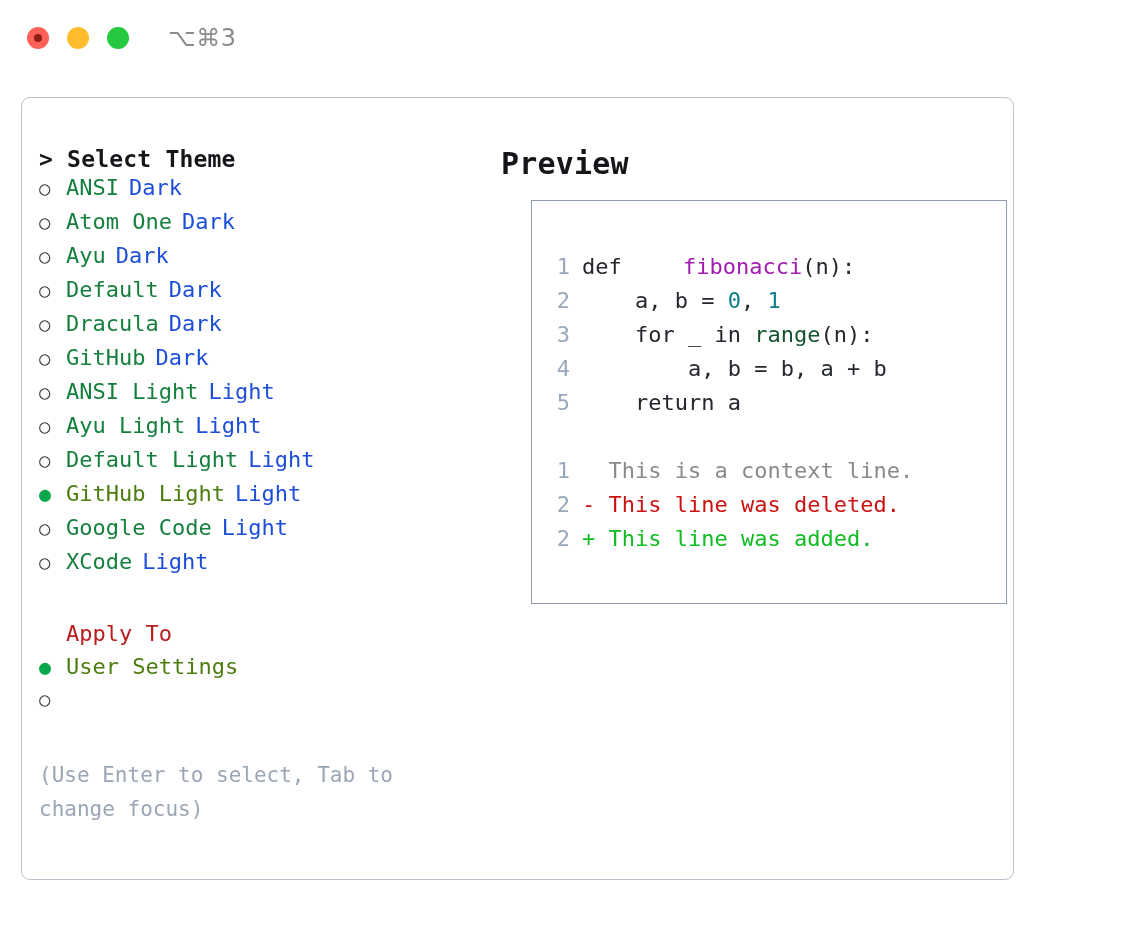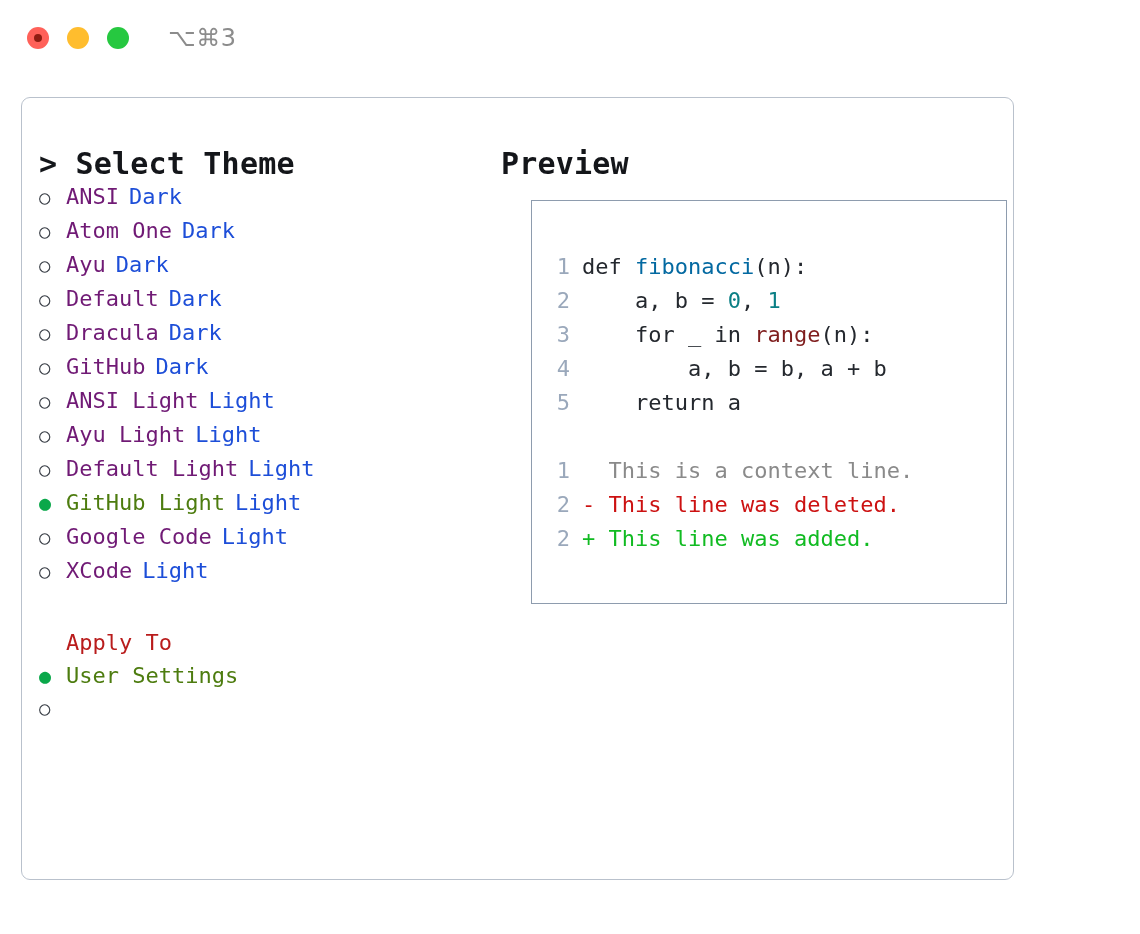--- a/index.html
+++ b/index.html
@@ -83,21 +83,21 @@
     width: 450px;
   }
   .pane-right {
     position: absolute;
     left: 479px; top: 48px;
     width: 500px;
   }
 
   
   .heading {
-    font-size: 30px;
+    font-size: 23px;
     font-weight: bold;
     color: #14161a;
     letter-spacing: 0.2px;
     white-space: pre;
   }
   .heading-preview {
     font-size: 30px;
     font-weight: bold;
     color: #14161a;
     letter-spacing: 0.2px;
@@ -113,21 +113,21 @@
     white-space: pre;
   }
   .bullet {
     display: inline-block;
     width: 27px;
     flex: 0 0 27px;
     color: #3a3f47;
     font-size: 19px;
   }
   .bullet.sel { color: #0aa84a; font-size: 20px; }
-  .row-label { color: #701a75; }
+  .row-label { color: #15803d; }
   .row.selected .row-label { color: #4d7c0f; }
   .row-badge {
     color: #1d4ed8;
     margin-left: 10px;
   }
 
   .section-gap { height: 34px; }
 
   .apply-heading {
     font-size: 22px;
@@ -166,23 +166,23 @@
   }
   .cline { display: block; height: 34px; }
   .lno {
     display: inline-block;
     width: 22px;
     text-align: right;
     color: #9aa8bb;
     margin-right: 12px;
   }
   .tok-plain { color: #24282e; }
-  .tok-fn    { color: #0369a1; }
+  .tok-fn    { color: #a21caf; margin-left: 48px; }
   .tok-num   { color: #0b7f85; }
-  .tok-builtin { color: #7f1d1d; }
+  .tok-builtin { color: #14532d; }
   .tok-ctx   { color: #8a8a8a; }
   .tok-del   { color: #cc1111; }
   .tok-add   { color: #11bb22; }
   .blank-line { display: block; height: 34px; }
 </style>
 </head>
 <body>
 
 <div class="window">
 
@@ -217,20 +217,21 @@
 
       <div class="section-gap"></div>
 
       <div class="apply-heading">Apply To</div>
 
       <div class="list" id="apply-list">
           <div class="row selected"><span class="bullet sel">●</span><span class="row-label">User Settings</span></div>
           <div class="row"><span class="bullet">○</span></div>
         </div>
 
+      <div class="hint">(Use Enter to select, Tab to change focus)</div>
     </div>
 
     <div class="pane-right">
       <div class="heading-preview">Preview</div>
 
       <div class="preview-box">
         <div class="code" id="code-block"><span class="cline"><span class="lno">1</span><span class="tok-plain">def </span><span class="tok-fn">fibonacci</span><span class="tok-plain">(n):</span></span><span class="cline"><span class="lno">2</span><span class="tok-plain">    a, b = </span><span class="tok-num">0</span><span class="tok-plain">, </span><span class="tok-num">1</span></span><span class="cline"><span class="lno">3</span><span class="tok-plain">    for _ in </span><span class="tok-builtin">range</span><span class="tok-plain">(n):</span></span><span class="cline"><span class="lno">4</span><span class="tok-plain">        a, b = b, a + b</span></span><span class="cline"><span class="lno">5</span><span class="tok-plain">    return a</span></span><span class="blank-line"></span><span class="cline"><span class="lno">1</span><span class="tok-ctx">  </span><span class="tok-ctx">This is a context line.</span></span><span class="cline"><span class="lno">2</span><span class="tok-del">- </span><span class="tok-del">This line was deleted.</span></span><span class="cline"><span class="lno">2</span><span class="tok-add">+ </span><span class="tok-add">This line was added.</span></span></div>
       </div>
     </div>
 

